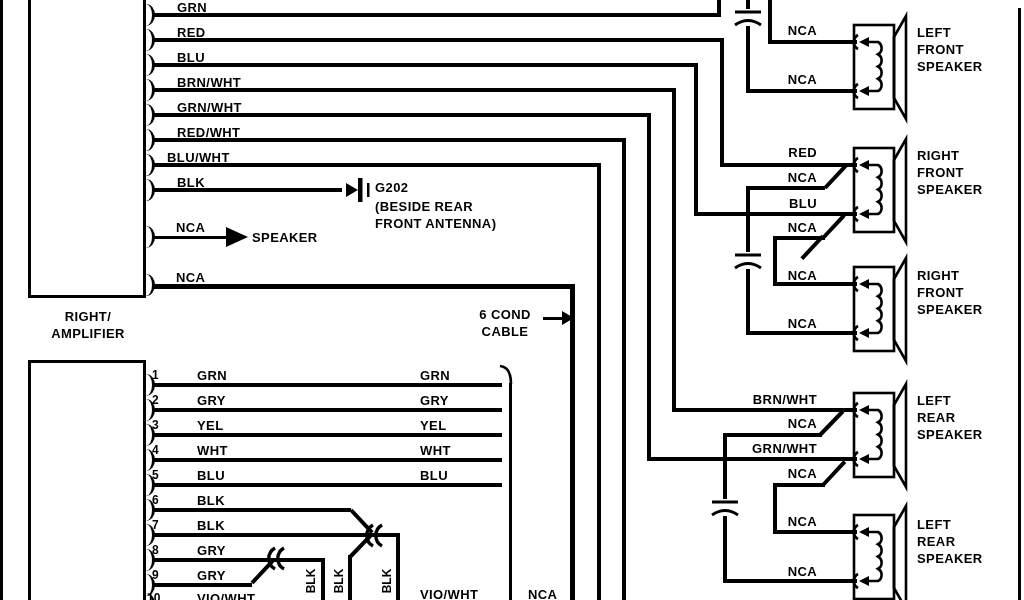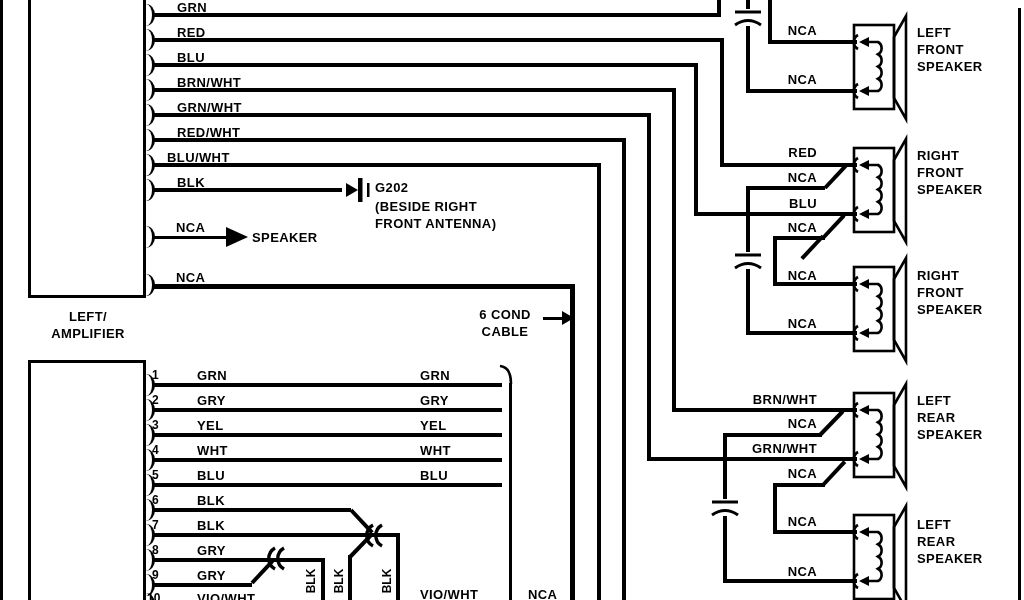--- a/index.html
+++ b/index.html
@@ -29,21 +29,21 @@
 <div id="stage">
 
   <div class="w v" style="left:0;top:0;height:600px;width:3px;"></div>
   <div class="w v" style="left:1018px;top:8px;height:592px;width:3px;"></div>
 
   <div class="w v" style="left:28px;top:0;height:298px;width:3px;"></div>
   <div class="w v" style="left:143px;top:0;height:298px;width:3px;"></div>
   <div class="w" style="left:28px;top:295px;width:118px;height:3px;"></div>
 
   <div class="ctr" style="left:30px;top:308px;width:116px;">
-    <div>LEFT/</div>
+    <div>RIGHT/</div>
     <div>AMPLIFIER</div>
   </div>
 
   <div class="w v" style="left:28px;top:360px;height:240px;width:3px;"></div>
   <div class="w v" style="left:143px;top:360px;height:240px;width:3px;"></div>
   <div class="w" style="left:28px;top:360px;width:118px;height:3px;"></div>
 
   <div class="br" style="left:143px;top:4px;"></div>
   <div class="br" style="left:143px;top:29px;"></div>
   <div class="br" style="left:143px;top:54px;"></div>
@@ -88,21 +88,21 @@
   <div class="w v" style="left:597px;top:163px;height:437px;"></div>
 
   <div class="w h" style="left:154px;top:188px;width:188px;"></div>
 
   <svg style="left:342px;top:176px;" width="30" height="28" viewBox="0 0 30 28">
     <polygon points="4,7 4,21 16,14" fill="#000"></polygon>
     <rect x="16" y="2" width="4.5" height="24" fill="#000"></rect>
     <rect x="25" y="7" width="2.5" height="14" fill="#000"></rect>
   </svg>
   <div class="lbl" style="left:375px;top:181px;">G202</div>
-  <div class="lbl" style="left:375px;top:200px;">(BESIDE RIGHT</div>
+  <div class="lbl" style="left:375px;top:200px;">(BESIDE REAR</div>
   <div class="lbl" style="left:375px;top:217px;">FRONT ANTENNA)</div>
 
   <div class="br" style="left:143px;top:226px;"></div>
   <div class="lbl" style="left:176px;top:221px;">NCA</div>
   <div class="w" style="left:154px;top:236px;width:74px;height:3px;"></div>
   <div class="tri-r" style="left:226px;top:227px;"></div>
   <div class="lbl" style="left:252px;top:231px;">SPEAKER</div>
 
   <div class="br" style="left:143px;top:274px;"></div>
   <div class="lbl" style="left:176px;top:271px;">NCA</div>

